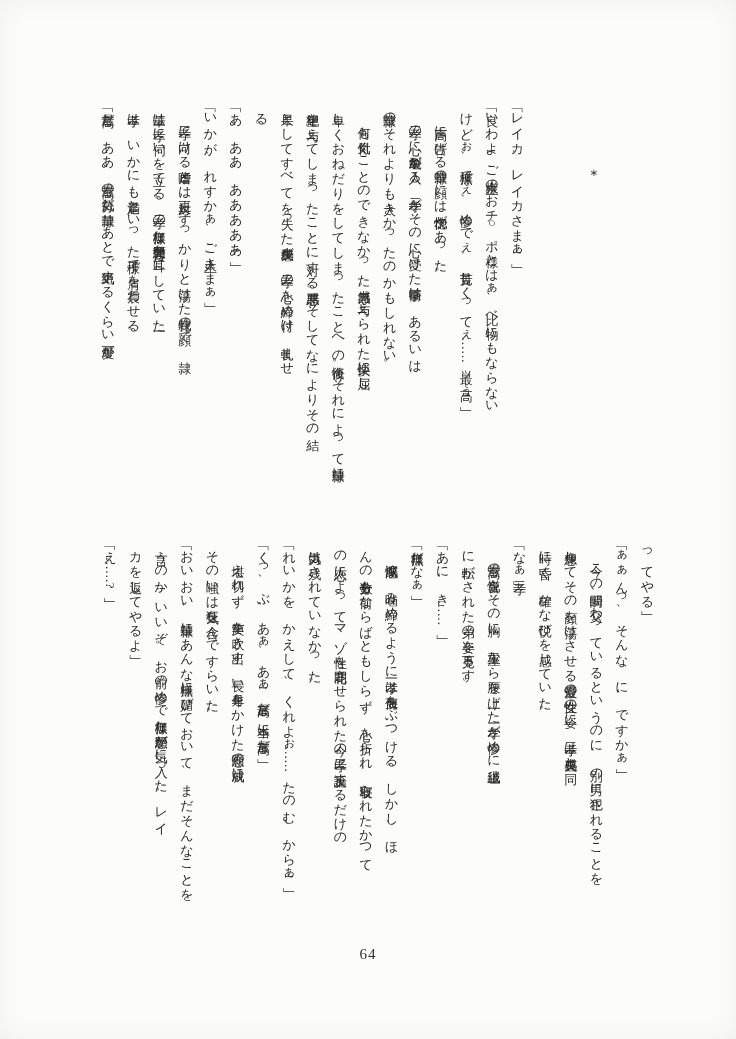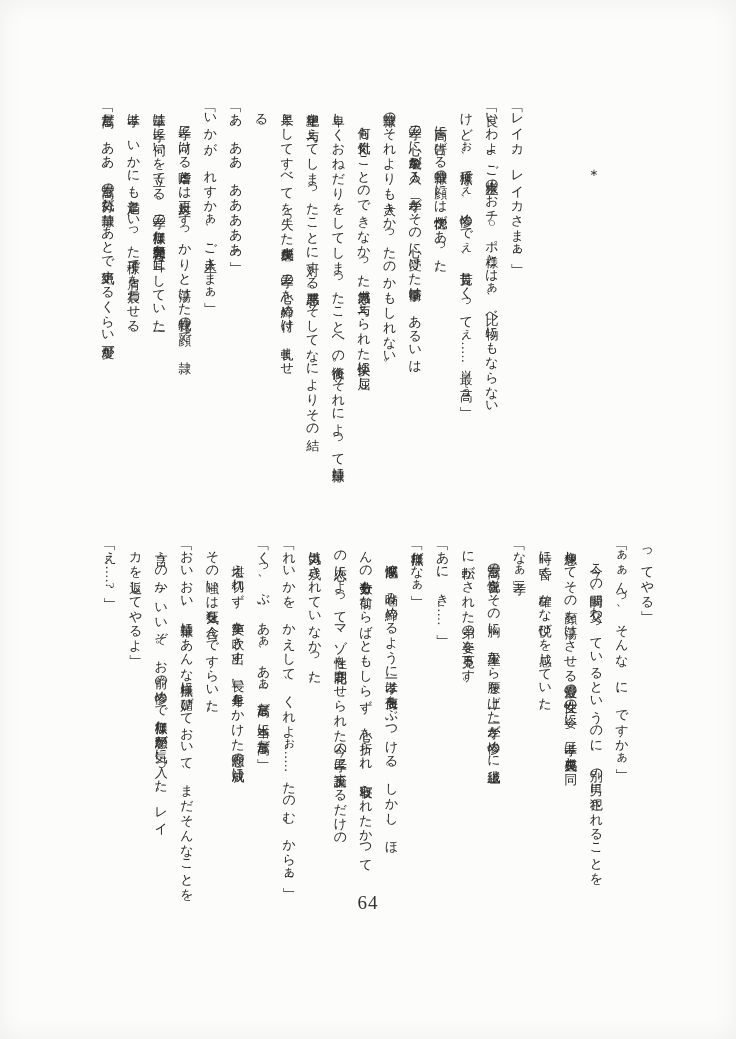--- a/index.html
+++ b/index.html
@@ -31,25 +31,25 @@
     position: absolute;
     top: 166px;
     left: 582px;
     width: 24px;
     text-align: center;
     font-size: 15px;
     color: #2b2b2b;
   }
   .page-number {
     position: absolute;
-    top: 892px;
+    top: 946px;
     left: 0;
     width: 736px;
     text-align: center;
-    font-size: 19px;
+    font-size: 15px;
     letter-spacing: 1px;
     color: #333333;
   }
 </style>
 </head>
 <body>
 
 <div class="page" style="background: rgb(252, 252, 251);">
 
   <div class="separator" style="color: rgb(43, 43, 43);">＊</div>

